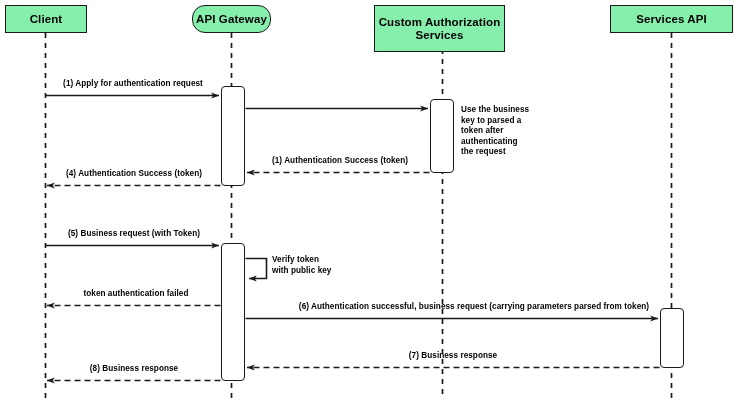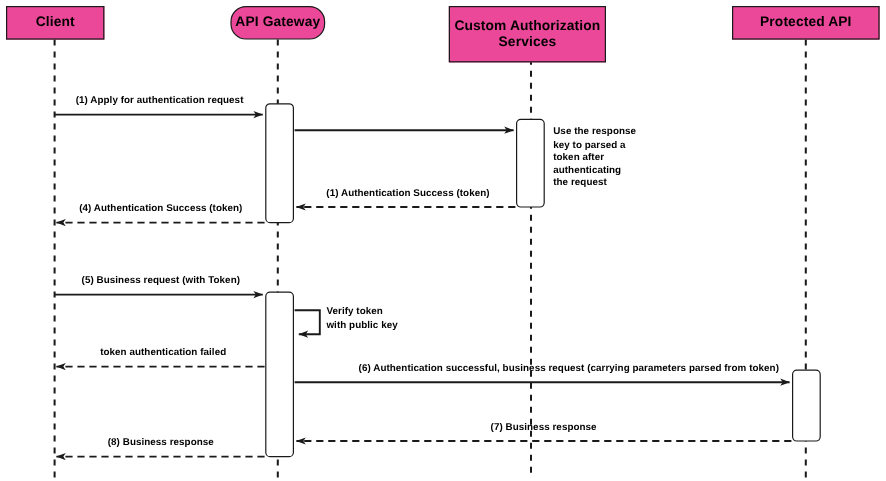--- a/index.html
+++ b/index.html
@@ -8,21 +8,21 @@
     position:relative;
     width:738px;height:401px;
     background:#ffffff;
     overflow:hidden;
   }
   svg.layer{position:absolute;left:0;top:0;width:738px;height:401px;}
   .participant-box{
     position:absolute;
     box-sizing:border-box;
     border:1.6px solid #1a1a1a;
-    background:#ec4899;
+    background:#86efac;
     display:flex;align-items:center;justify-content:center;
     text-align:center;
     font-size:11.5px;
     font-weight:bold;
     color:#000000;
     line-height:13px;
     letter-spacing:.1px;
   }
   .msg-label{
     position:absolute;
@@ -105,42 +105,42 @@
   <div class="participant-box" style="left:192px;top:5px;width:79px;height:28px;border-radius:13px;">
     <span>API Gateway</span>
   </div>
 
   <div class="participant-box" style="left:374px;top:5px;width:131px;height:47px;flex-direction:column;">
     <span>Custom Authorization</span>
     <span>Services</span>
   </div>
 
   <div class="participant-box" style="left:610px;top:5px;width:123px;height:28px;">
-    <span>Protected API</span>
+    <span>Services API</span>
   </div>
 
   <div class="msg-label center" style="left:133px;top:79px;">(1) Apply for authentication request</div>
 
 
   <div class="msg-label center" style="left:340px;top:156px;">(1) Authentication Success (token)</div>
 
   <div class="msg-label center" style="left:134px;top:169px;">(4) Authentication Success (token)</div>
 
   <div class="msg-label center" style="left:134px;top:229px;">(5) Business request (with Token)</div>
 
   <div class="msg-label center" style="left:136px;top:289px;">token authentication failed</div>
 
   <div class="msg-label center" style="left:452px;top:302px;padding-left:44px;">(6) Authentication successful, business request (carrying parameters parsed from token)</div>
 
   <div class="msg-label center" style="left:453px;top:351px;">(7) Business response</div>
 
   <div class="msg-label center" style="left:134px;top:364px;">(8) Business response</div>
 
   <div class="note-text" style="left:461px;top:105px;">
-    <div>Use the response</div>
+    <div>Use the business</div>
     <div>key to parsed a</div>
     <div>token after</div>
     <div>authenticating</div>
     <div>the request</div>
   </div>
 
   <div class="note-text" style="left:272px;top:255px;">
     <div>Verify token</div>
     <div>with public key</div>
   </div>

